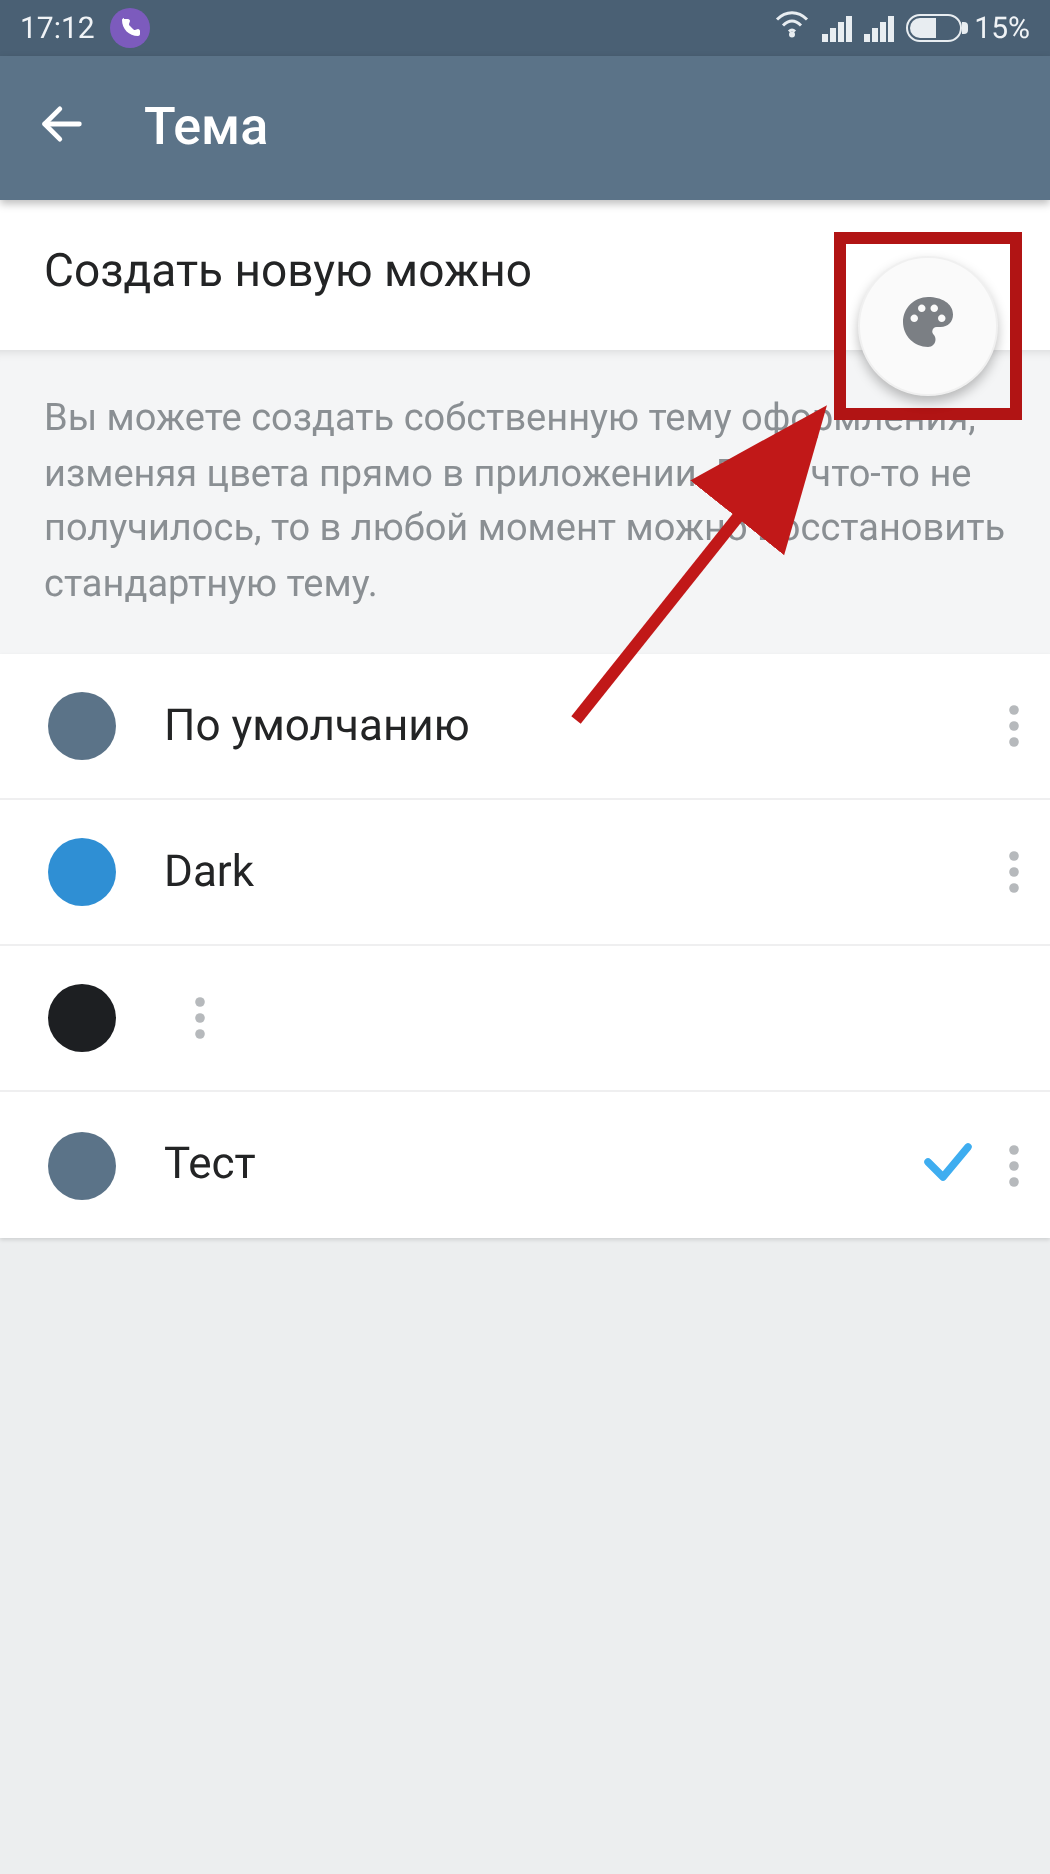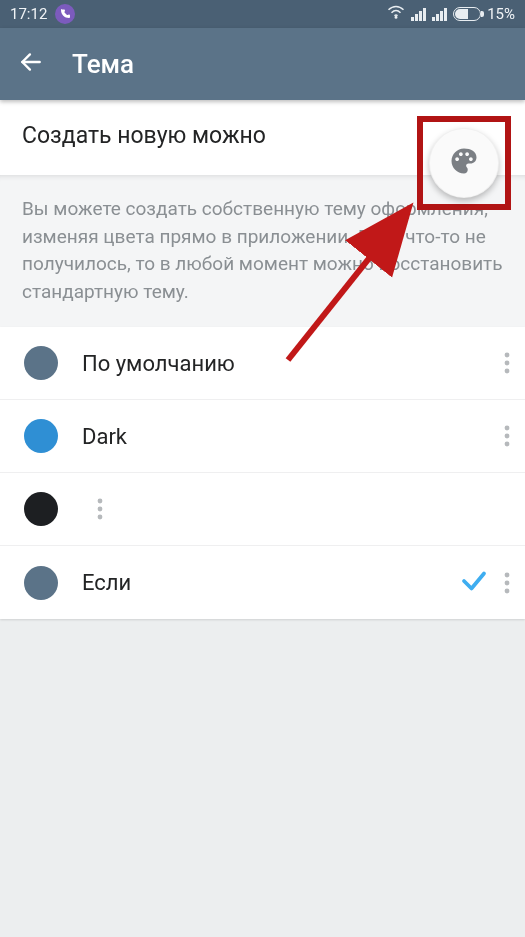--- a/index.html
+++ b/index.html
@@ -154,21 +154,21 @@
       <span class="more">
         <svg viewBox="0 0 6 22">
           <circle cx="3" cy="3" r="2.4"></circle>
           <circle cx="3" cy="11" r="2.4"></circle>
           <circle cx="3" cy="19" r="2.4"></circle>
         </svg>
       </span>
     </div>
     <div class="theme-row">
       <span class="swatch" style="background: rgb(91, 115, 136);"></span>
-      <span class="theme-name">Если</span>
+      <span class="theme-name">Тест</span>
       <span class="check"><svg viewBox="0 0 24 24">
           <path d="M4 12l6 6L20 6"></path>
         </svg></span>
       <span class="more">
         <svg viewBox="0 0 6 22">
           <circle cx="3" cy="3" r="2.4"></circle>
           <circle cx="3" cy="11" r="2.4"></circle>
           <circle cx="3" cy="19" r="2.4"></circle>
         </svg>
       </span>

